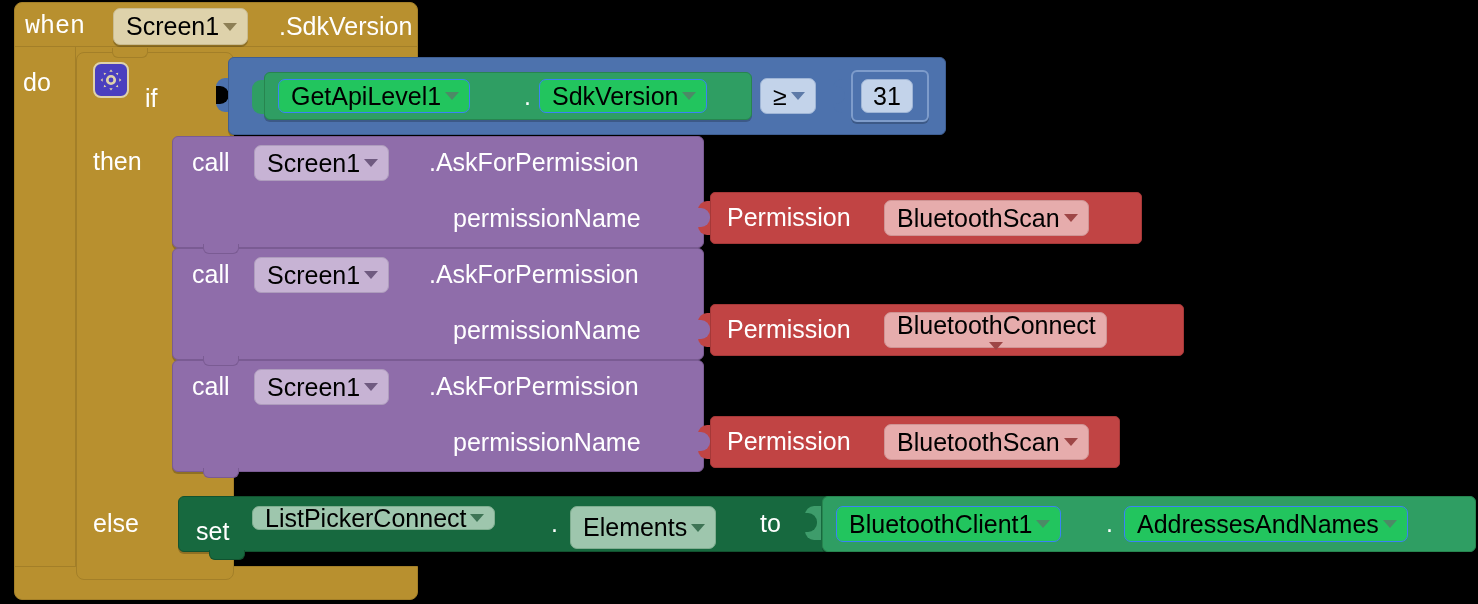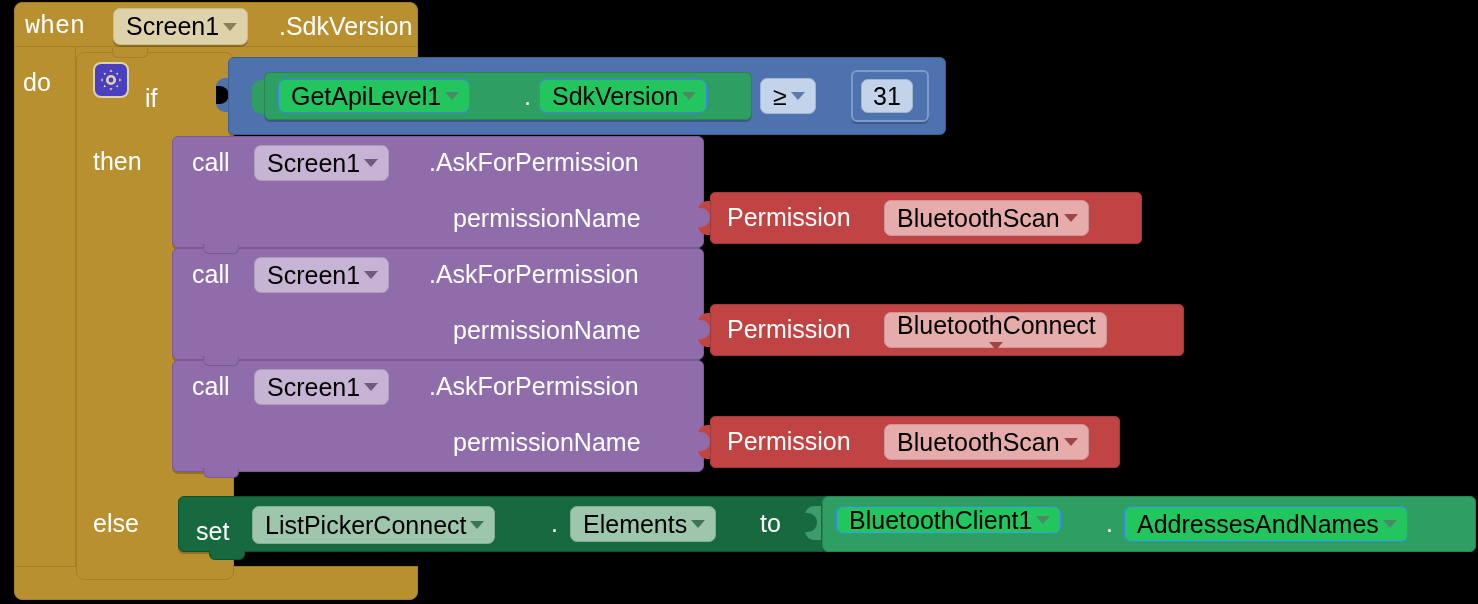--- a/index.html
+++ b/index.html
@@ -193,36 +193,36 @@
     <span class="txt">BluetoothScan</span>
     <span class="caret"></span>
   </div>
 
   <div class="blk purple" style="left:203px;top:468px;width:36px;height:10px;border-radius:0 0 6px 6px;border-top:none;"></div>
 
   <div class="blk dgreen shadow" style="left:178px;top:496px;width:1298px;height:56px;border-radius:6px;"></div>
   <div class="blk dgreen" style="left:209px;top:550px;width:36px;height:10px;border-radius:0 0 6px 6px;border-top:none;"></div>
 
   <div class="lbl" style="left:196px;top:511px;margin-top:8px;">set</div>
-  <div class="fld dgreen-f" style="left:252px;top:506px;height:38px;">
+  <div class="fld dgreen-f" style="left:252px;top:506px;height:24px;">
     <span class="txt">ListPickerConnect</span>
     <span class="caret"></span>
   </div>
   <div class="lbl" style="left:551px;top:511px;">.</div>
-  <div class="fld dgreen-f" style="left:570px;top:506px;height:36px;text-align:right;">
+  <div class="fld dgreen-f" style="left:570px;top:506px;height:43px;text-align:right;">
     <span class="txt">Elements</span>
     <span class="caret"></span>
   </div>
   <div class="lbl" style="left:760px;top:511px;">to</div>
 
   <div class="nub nb-dgreen" style="left:805px;top:506px;"></div>
   <div class="blk" style="left:805px;top:513px;width:12px;height:19px;background:#17693f;border-radius:0 9px 9px 0;"></div>
 
   <div class="blk green shadow" style="left:822px;top:496px;width:654px;height:56px;border-radius:6px;"></div>
-  <div class="fld green-f" style="left:836px;top:506px;height:28px;">
+  <div class="fld green-f" style="left:836px;top:506px;height:36px;">
     <span class="txt">BluetoothClient1</span>
     <span class="caret"></span>
   </div>
   <div class="lbl" style="left:1106px;top:511px;">.</div>
   <div class="fld green-f" style="left:1124px;top:506px;height:36px;">
     <span class="txt">AddressesAndNames</span>
     <span class="caret"></span>
   </div>
 
 </div>

